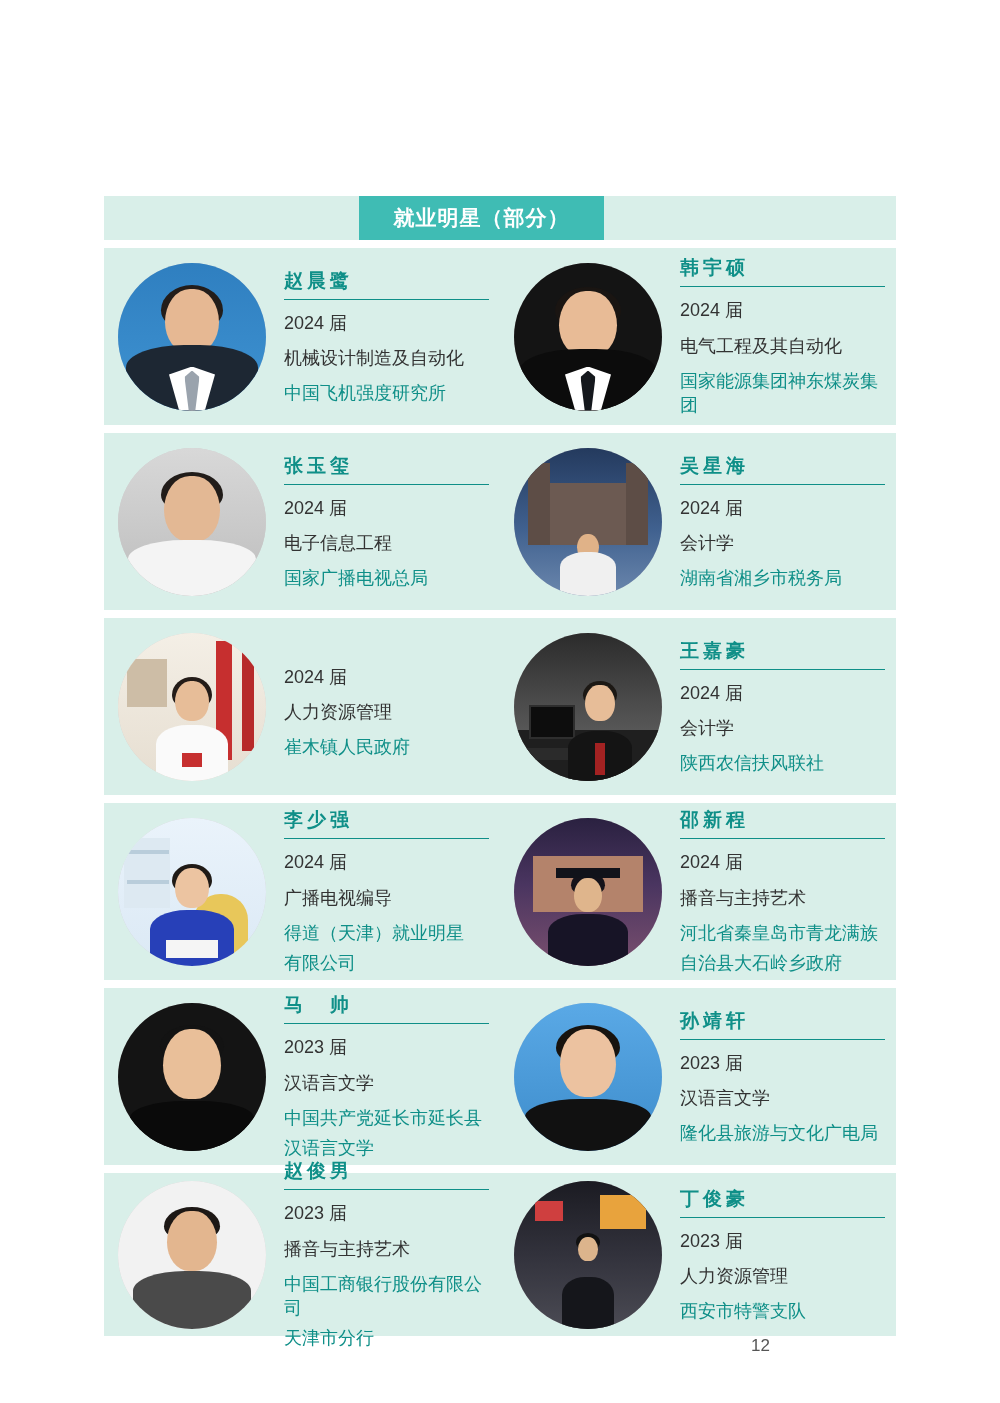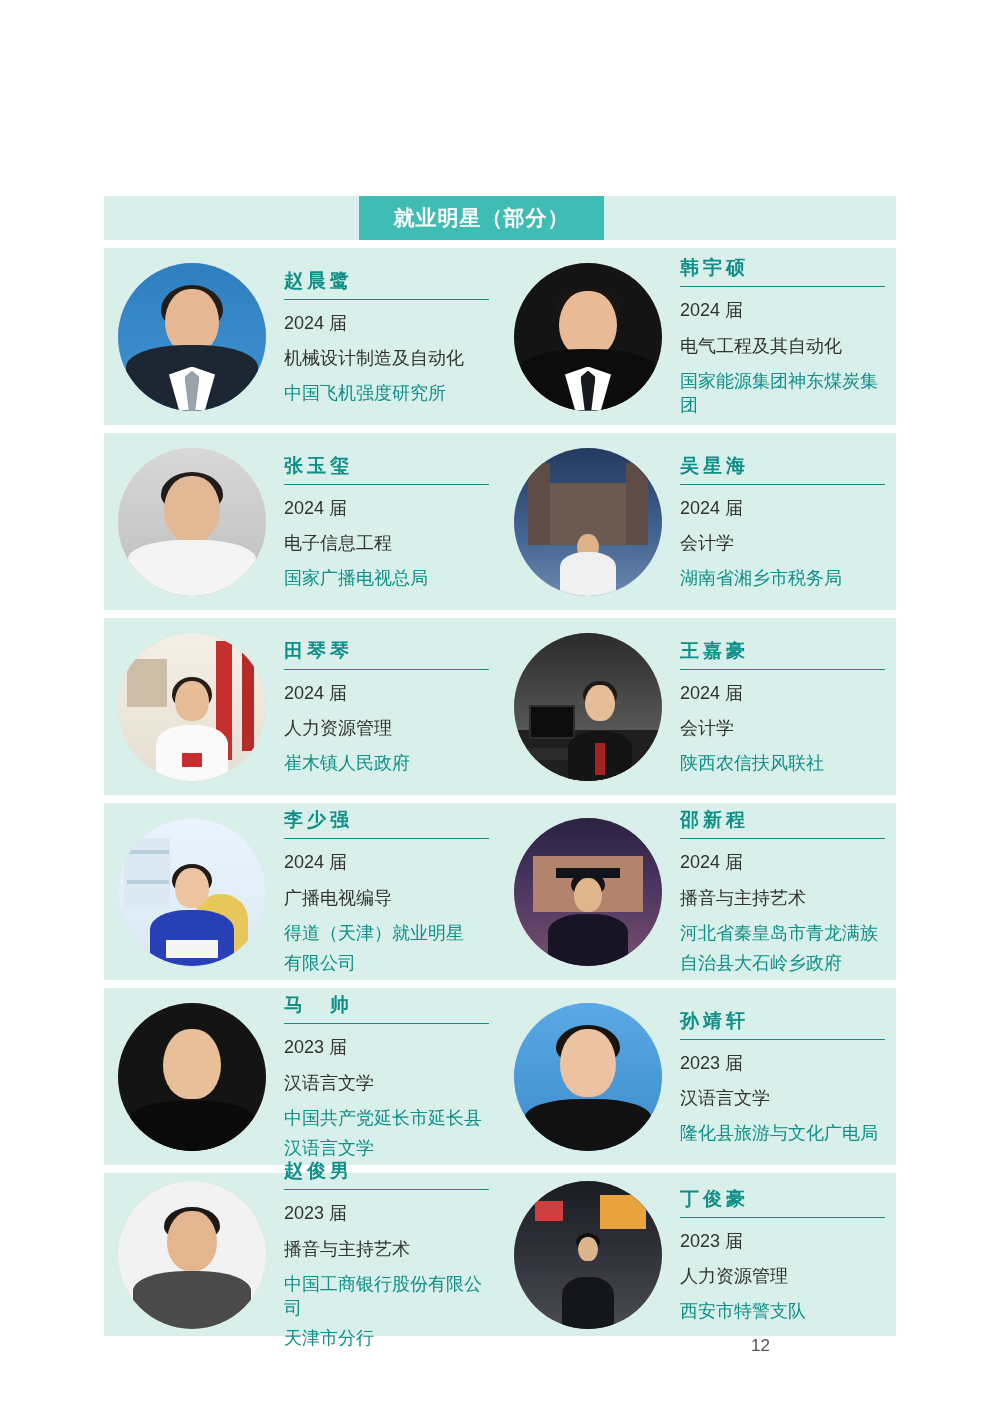--- a/index.html
+++ b/index.html
@@ -306,21 +306,20 @@
             <div class="red-banner" style="left:66%;top:6%;width:16px;height:80%;"></div>
             <div class="red-banner" style="left:84%;top:10%;width:12px;height:70%;background:#b72a2a;"></div>
             <div class="shelf" style="left:6%;top:18%;width:40px;height:48px;background:#cdbda6;"></div>
             <div class="hair" style="width:40px;height:30px;top:44px;background:#241c18;"></div>
             <div class="head" style="width:34px;height:40px;top:48px;background:#e7bd98;"></div>
             <div class="body-suit" style="width:72px;height:56px;background:#fafafa;"></div>
             <div style="position:absolute;left:50%;transform:translateX(-50%);bottom:14px;width:20px;height:14px;background:#c62f2f;"></div>
           </div>
         </div>
         <div class="info">
-          <div class="name">田琴琴</div>
           <div class="line">2024 届</div>
           <div class="line">人力资源管理</div>
           <div class="line green">崔木镇人民政府</div>
         </div>
       </div>
       <div class="cell">
         <div class="avatar">
           <div class="inner ph scene office-bg">
             <div class="desk"></div>
             <div class="monitor"></div>

